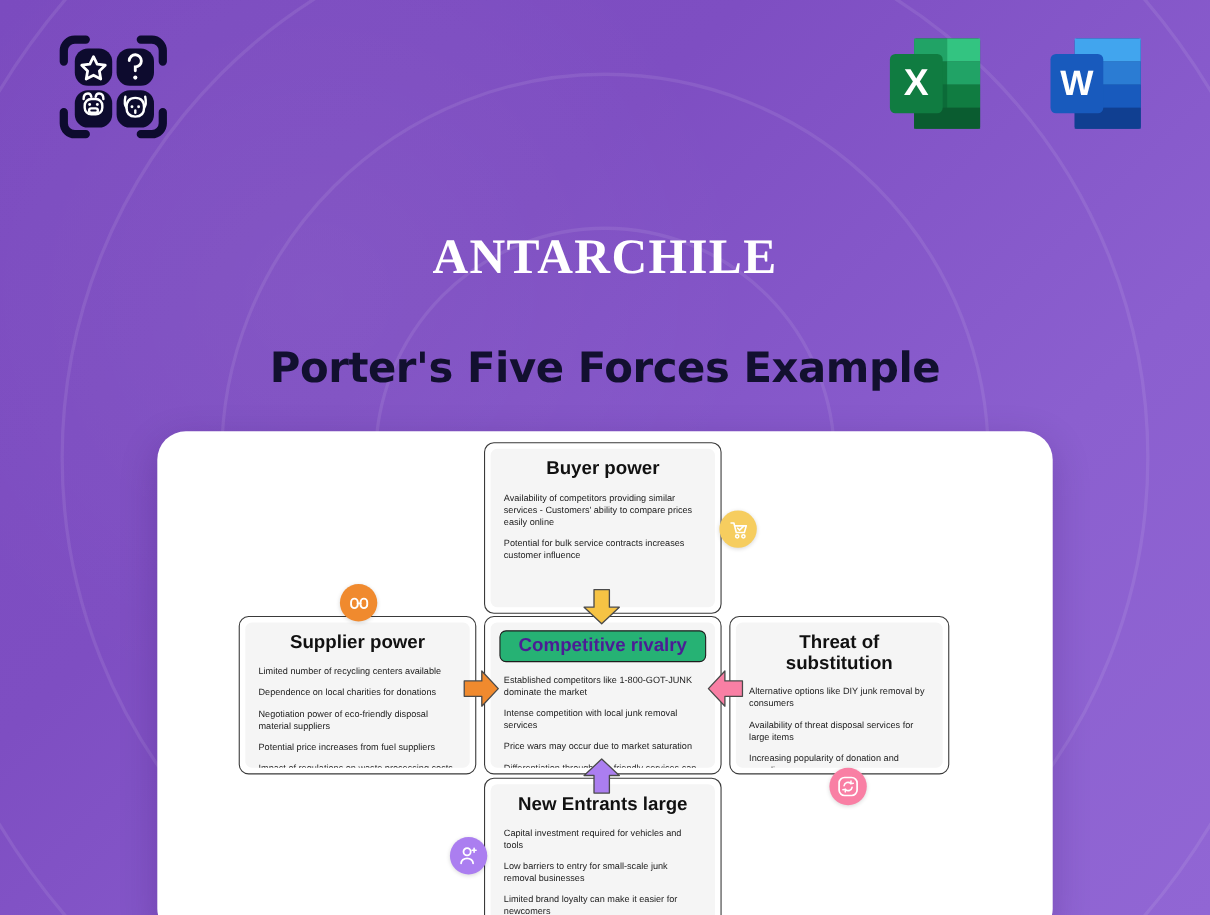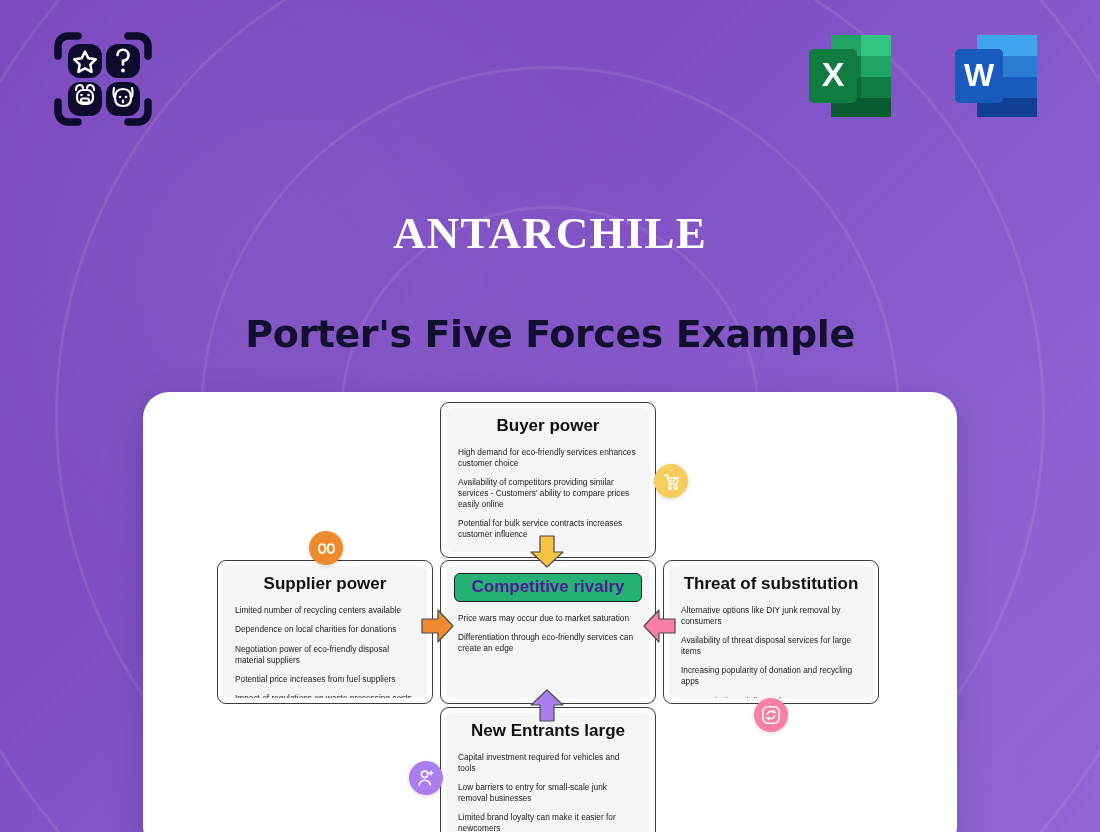--- a/index.html
+++ b/index.html
@@ -121,21 +121,21 @@
     line-height: 1.32;
     color: #1b1b1b;
     margin-bottom: 8.5px;
     font-family: "Liberation Sans", sans-serif;
   }
 
   
   #box-buyer      { left: 297px; top: 10px;  width: 216px; height: 156px; }
   #box-supplier   { left: 74px;  top: 168px; width: 216px; height: 144px; }
   #box-rivalry    { left: 297px; top: 168px; width: 216px; height: 144px; }
-  #box-substitute { left: 520px; top: 168px; width: 216px; height: 144px; }
+  #box-substitute { left: 520px; top: 168px; width: 200px; height: 144px; }
   #box-entrants   { left: 297px; top: 315px; width: 216px; height: 146px; }
 
   
   .arrow { position: absolute; z-index: 4; }
   .arrow svg { display: block; }
 
   #arrow-down  { left: 386px; top: 143px; }
   #arrow-up    { left: 386px; top: 296px; }
   #arrow-right { left: 278px; top: 216px; }
   #arrow-left  { left: 499px; top: 216px; }
@@ -231,21 +231,20 @@
   <div class="brand-title">ANTARCHILE</div>
   <div class="doc-title">Porter's Five Forces Example</div>
 
   <div class="card">
     <div class="diagram">
 
       <div class="force-box" id="box-buyer">
         <div class="force-inner">
           <div class="force-title">Buyer power</div>
           <ul class="force-list">
-            <li>High demand for eco-friendly services enhances customer choice</li>
             <li>Availability of competitors providing similar services  - Customers' ability to compare prices easily online</li>
             <li>Potential for bulk service contracts increases customer influence</li>
 
           </ul>
         </div>
       </div>
 
       <div class="force-box" id="box-supplier">
         <div class="force-inner">
           <div class="force-title">Supplier power</div>
@@ -256,20 +255,22 @@
             <li>Potential price increases from fuel suppliers</li>
             <li>Impact of regulations on waste processing costs</li>
           </ul>
         </div>
       </div>
 
       <div class="force-box" id="box-rivalry">
         <div class="force-inner">
           <div class="force-title highlight">Competitive rivalry</div>
           <ul class="force-list">
+            <li>Established competitors like 1-800-GOT-JUNK dominate the market</li>
+            <li>Intense competition with local junk removal services</li>
             <li>Price wars may occur due to market saturation</li>
             <li>Differentiation through eco-friendly services can create an edge</li>
 
           </ul>
         </div>
       </div>
 
       <div class="force-box" id="box-substitute">
         <div class="force-inner">
           <div class="force-title">Threat of substitution</div>

